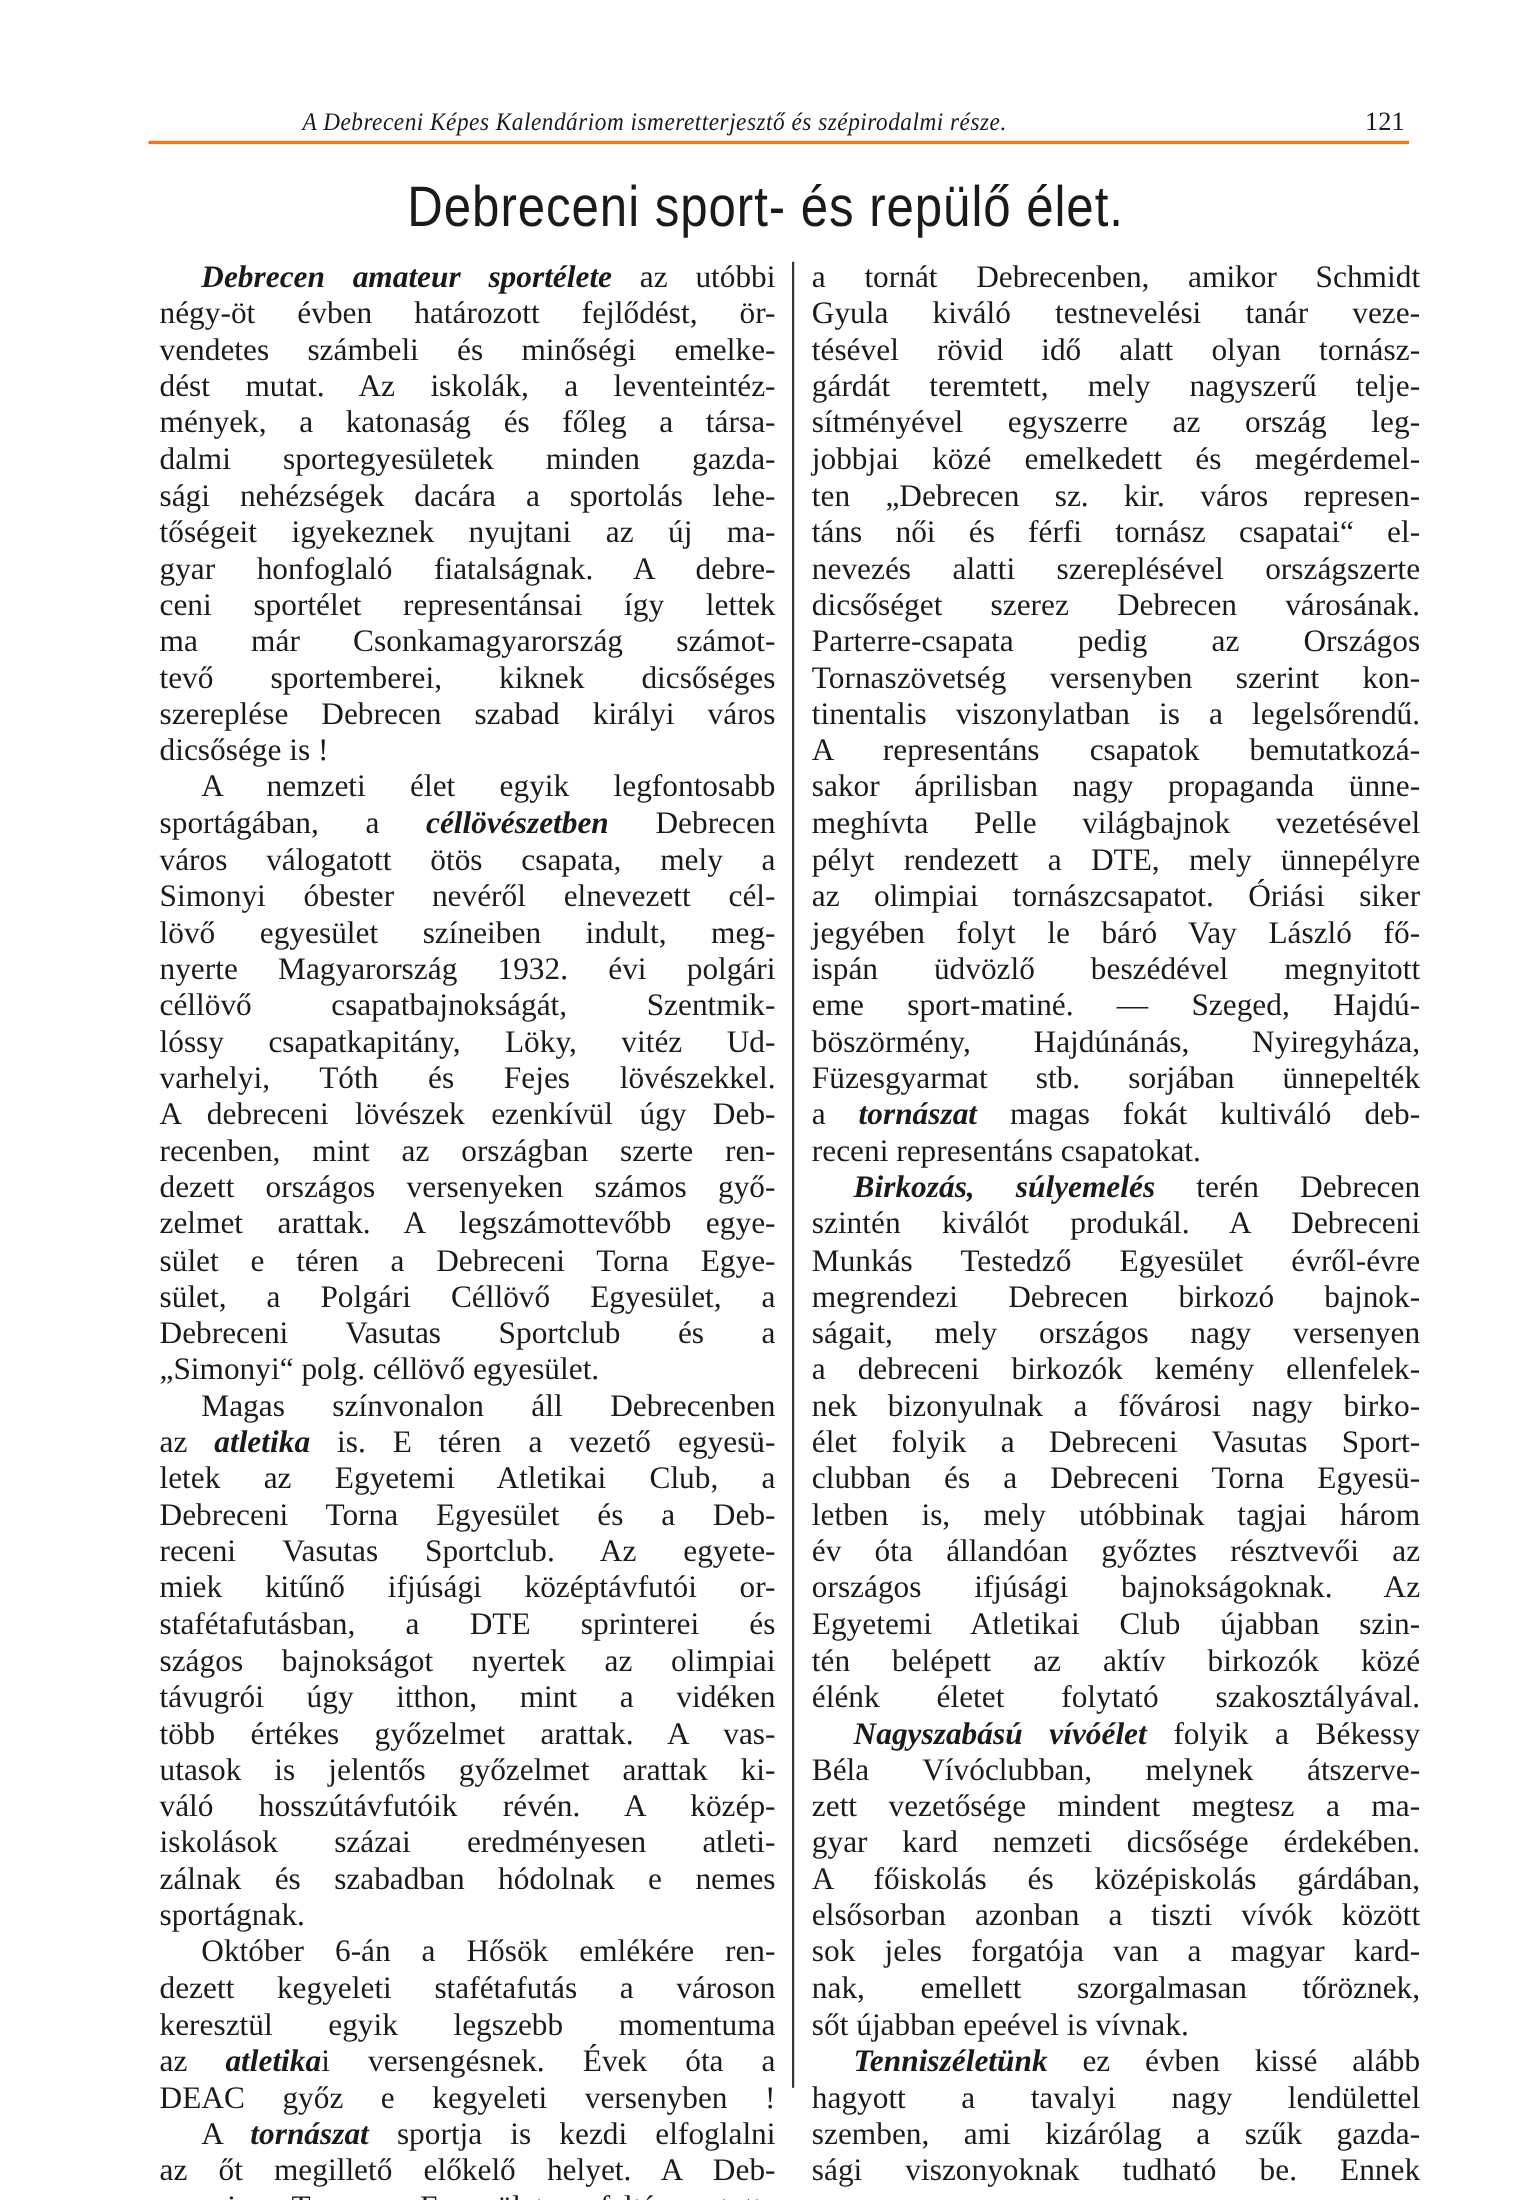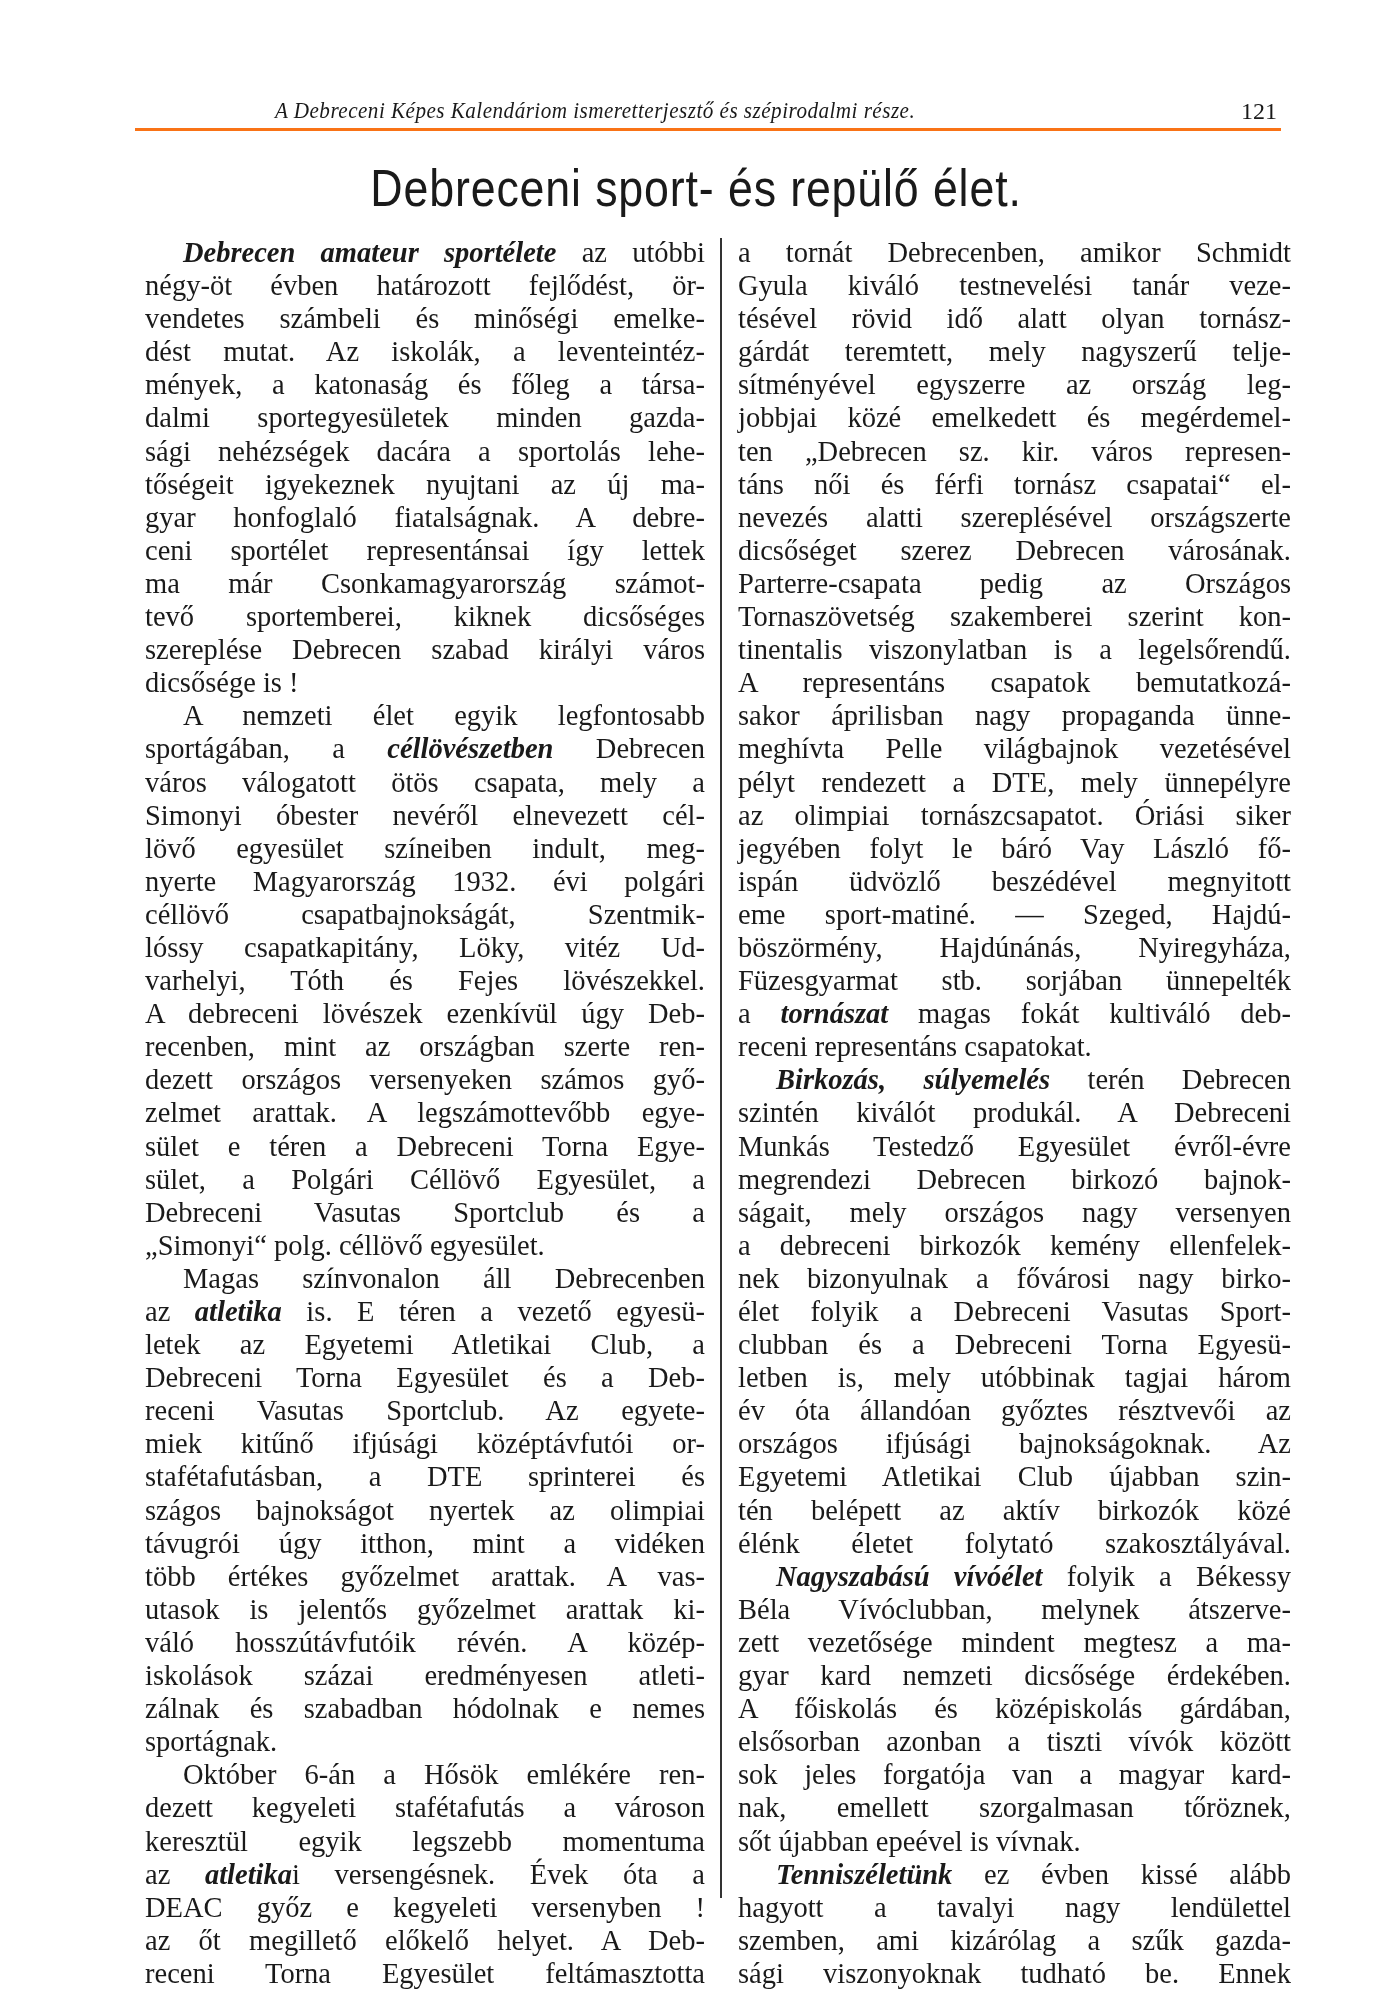--- a/index.html
+++ b/index.html
@@ -72,37 +72,38 @@
     <span class="line">utasok is jelentős győzelmet arattak ki-</span>
     <span class="line">váló hosszútávfutóik révén. A közép-</span>
     <span class="line">iskolások százai eredményesen atleti-</span>
     <span class="line">zálnak és szabadban hódolnak e nemes</span>
     <span class="line last">sportágnak.</span>
     <span class="line indent">Október 6-án a Hősök emlékére ren-</span>
     <span class="line">dezett kegyeleti stafétafutás a városon</span>
     <span class="line">keresztül egyik legszebb momentuma</span>
     <span class="line">az <i>atletika</i>i versengésnek. Évek óta a</span>
     <span class="line">DEAC győz e kegyeleti versenyben !</span>
+    <span class="line indent">A <i>tornászat</i> sportja is kezdi elfoglalni</span>
     <span class="line">az őt megillető előkelő helyet. A Deb-</span>
     <span class="line">receni Torna Egyesület feltámasztotta</span>
   </div>
 <div class="divider"></div>
 <div class="col right" id="col-right">
     <span class="line">a tornát Debrecenben, amikor Schmidt</span>
     <span class="line">Gyula kiváló testnevelési tanár veze-</span>
     <span class="line">tésével rövid idő alatt olyan tornász-</span>
     <span class="line">gárdát teremtett, mely nagyszerű telje-</span>
     <span class="line">sítményével egyszerre az ország leg-</span>
     <span class="line">jobbjai közé emelkedett és megérdemel-</span>
     <span class="line">ten „Debrecen sz. kir. város represen-</span>
     <span class="line">táns női és férfi tornász csapatai“ el-</span>
     <span class="line">nevezés alatti szereplésével országszerte</span>
     <span class="line">dicsőséget szerez Debrecen városának.</span>
     <span class="line">Parterre-csapata pedig az Országos</span>
-    <span class="line">Tornaszövetség szakemberei szerint kon-</span>
+    <span class="line">Tornaszövetség versenyben szerint kon-</span>
     <span class="line">tinentalis viszonylatban is a legelsőrendű.</span>
     <span class="line">A representáns csapatok bemutatkozá-</span>
     <span class="line">sakor áprilisban nagy propaganda ünne-</span>
     <span class="line">meghívta Pelle világbajnok vezetésével</span>
     <span class="line">pélyt rendezett a DTE, mely ünnepélyre</span>
     <span class="line">az olimpiai tornászcsapatot. Óriási siker</span>
     <span class="line">jegyében folyt le báró Vay László fő-</span>
     <span class="line">ispán üdvözlő beszédével megnyitott</span>
     <span class="line">eme sport-matiné. — Szeged, Hajdú-</span>
     <span class="line">böszörmény, Hajdúnánás, Nyiregyháza,</span>

